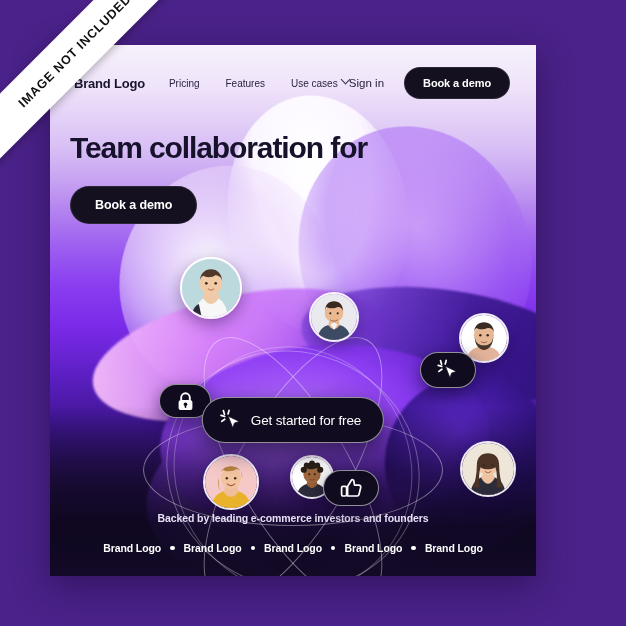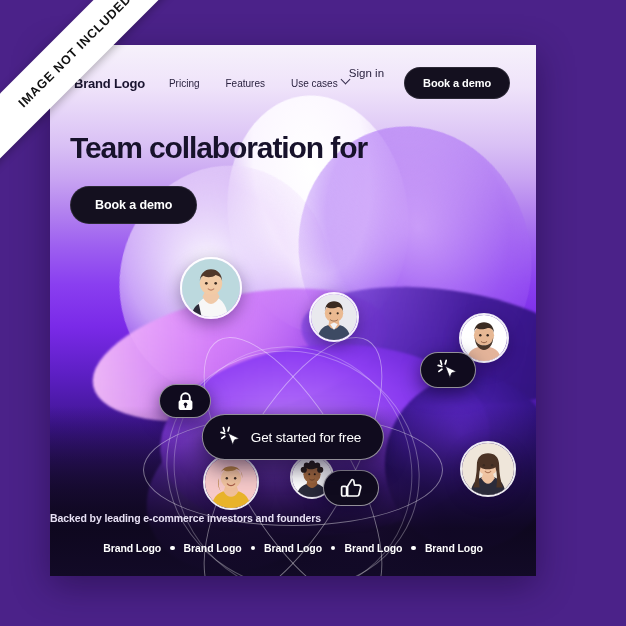--- a/index.html
+++ b/index.html
@@ -170,20 +170,21 @@
   .chev {
     display: inline-block;
     width: 7px; height: 7px;
     border-right: 1.3px solid #3a3050;
     border-bottom: 1.3px solid #3a3050;
     transform: translateY(-2px) rotate(45deg);
   }
   .nav-right {
     margin-left: auto;
     display: flex;
+    align-items: center;
     gap: 20px;
   }
   .signin {
     font-size: 11.5px;
     color: #2b2340;
     cursor: pointer;
     white-space: nowrap;
   }
   .btn-dark {
     background: #14101f;
@@ -270,21 +271,21 @@
     justify-content: center;
     z-index: 10;
     box-shadow: 0 6px 18px rgba(10,2,35,0.55);
     cursor: pointer;
   }
   .pill svg { display: block; }
 
   .main-cta {
     position: absolute;
     left: 50%;
-    top: 369px;
+    top: 352px;
     transform: translateX(-50%);
     background: #100b1e;
     border: 1.4px solid rgba(255,255,255,0.55);
     border-radius: 999px;
     display: flex;
     align-items: center;
     gap: 9px;
     padding: 11px 22px 11px 17px;
     z-index: 11;
     box-shadow: 0 8px 22px rgba(10,2,35,0.6);
@@ -297,20 +298,21 @@
     font-weight: 500;
     letter-spacing: -0.15px;
   }
 
   
   .footer {
     position: absolute;
     left: 0; right: 0;
     bottom: 22px;
     z-index: 9;
+    text-align: center;
   }
   .backed {
     font-size: 10.5px;
     font-weight: 600;
     color: #e7e0f4;
     letter-spacing: -0.1px;
   }
   .logos {
     margin-top: 18px;
     display: flex;

